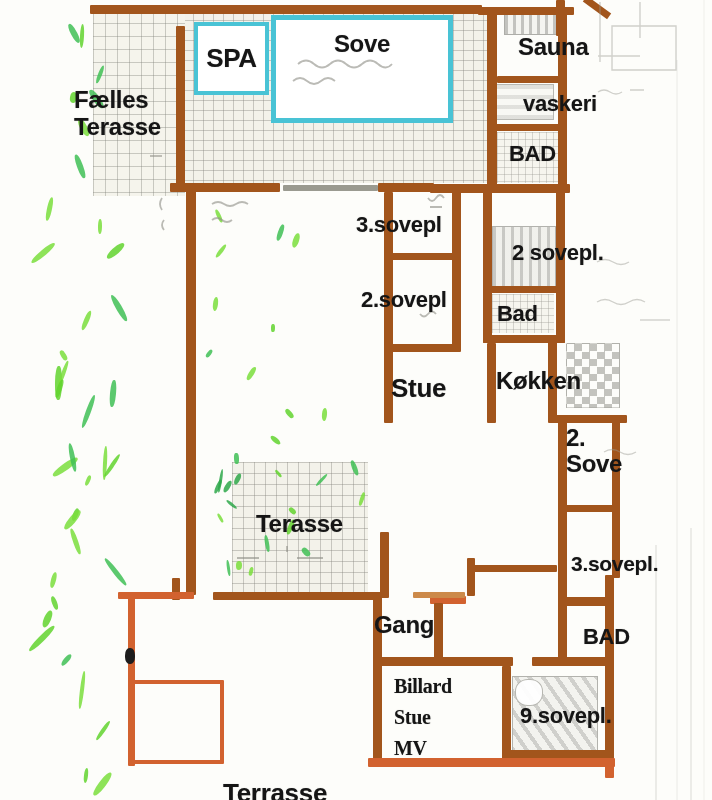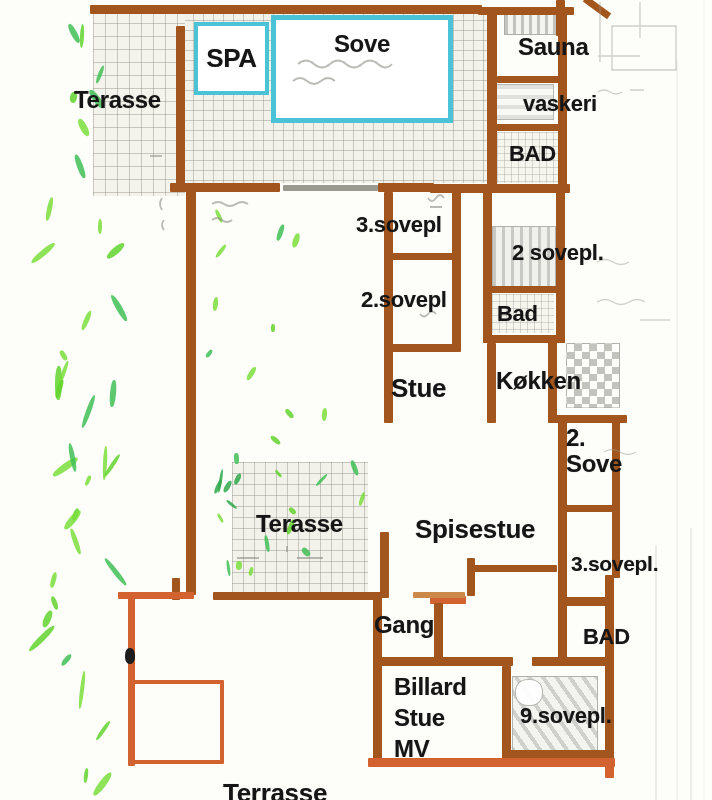--- a/index.html
+++ b/index.html
@@ -115,40 +115,40 @@
     </g>
     <g stroke="#a8a8a0" stroke-width="1.2" fill="none">
       <path d="M656,545 V800" opacity=".35"></path>
       <path d="M677,60 V800" opacity=".18"></path>
       <path d="M691,528 V800" opacity=".32"></path>
       <path d="M704,0 V800" opacity=".14"></path>
     </g>
   </svg>
 
   <div class="lbl" style="left:74px;top:86px;font-size:24px;line-height:27px;">
+    <div>Fælles</div>
     <div>Terasse</div>
   </div>
   <div class="lbl" style="left:518px;top:33px;font-size:24px;">Sauna</div>
   <div class="lbl" style="left:523px;top:91px;font-size:22px;">vaskeri</div>
   <div class="lbl" style="left:509px;top:141px;font-size:22px;">BAD</div>
   <div class="lbl" style="left:356px;top:212px;font-size:22px;">3.sovepl</div>
   <div class="lbl" style="left:361px;top:287px;font-size:22px;">2.sovepl</div>
   <div class="lbl" style="left:512px;top:240px;font-size:22px;">2 sovepl.</div>
   <div class="lbl" style="left:497px;top:301px;font-size:22px;">Bad</div>
   <div class="lbl" style="left:391px;top:373px;font-size:26px;">Stue</div>
   <div class="lbl" style="left:496px;top:367px;font-size:24px;">Køkken</div>
   <div class="lbl" style="left:566px;top:425px;font-size:24px;line-height:26px;">
     <div>2.</div>
     <div>Sove</div>
   </div>
-  <div class="lbl" style="left:415px;top:514px;font-size:26px;">Spisestue</div>
   <div class="lbl" style="left:571px;top:552px;font-size:21px;">3.sovepl.</div>
   <div class="lbl" style="left:374px;top:611px;font-size:24px;text-align:center;">Gang</div>
   <div class="lbl" style="left:583px;top:624px;font-size:22px;">BAD</div>
-  <div class="lbl" style="left:394px;top:671px;font-size:24px;line-height:31px;">
+  <div class="lbl" style="left:394px;top:671px;font-size:20px;line-height:31px;font-family:Liberation Serif, serif;">
     <div>Billard</div>
     <div>Stue</div>
     <div>MV</div>
   </div>
   <div class="lbl" style="left:520px;top:703px;font-size:22px;">9.sovepl.</div>
   <div class="lbl" style="left:256px;top:510px;font-size:24px;">Terasse</div>
   <div class="lbl" style="left:223px;top:778px;font-size:26px;">Terrasse</div>
 <div class="wall" style="left: 90px; top: 5px; width: 392px; height: 9px; background: rgb(162, 85, 28);"></div>
     <div class="wall" style="left: 478px; top: 7px; width: 96px; height: 8px; background: rgb(162, 85, 28);"></div>
     <div class="wall" style="left: 556px; top: 0px; width: 9px; height: 36px; background: rgb(162, 85, 28);"></div>

